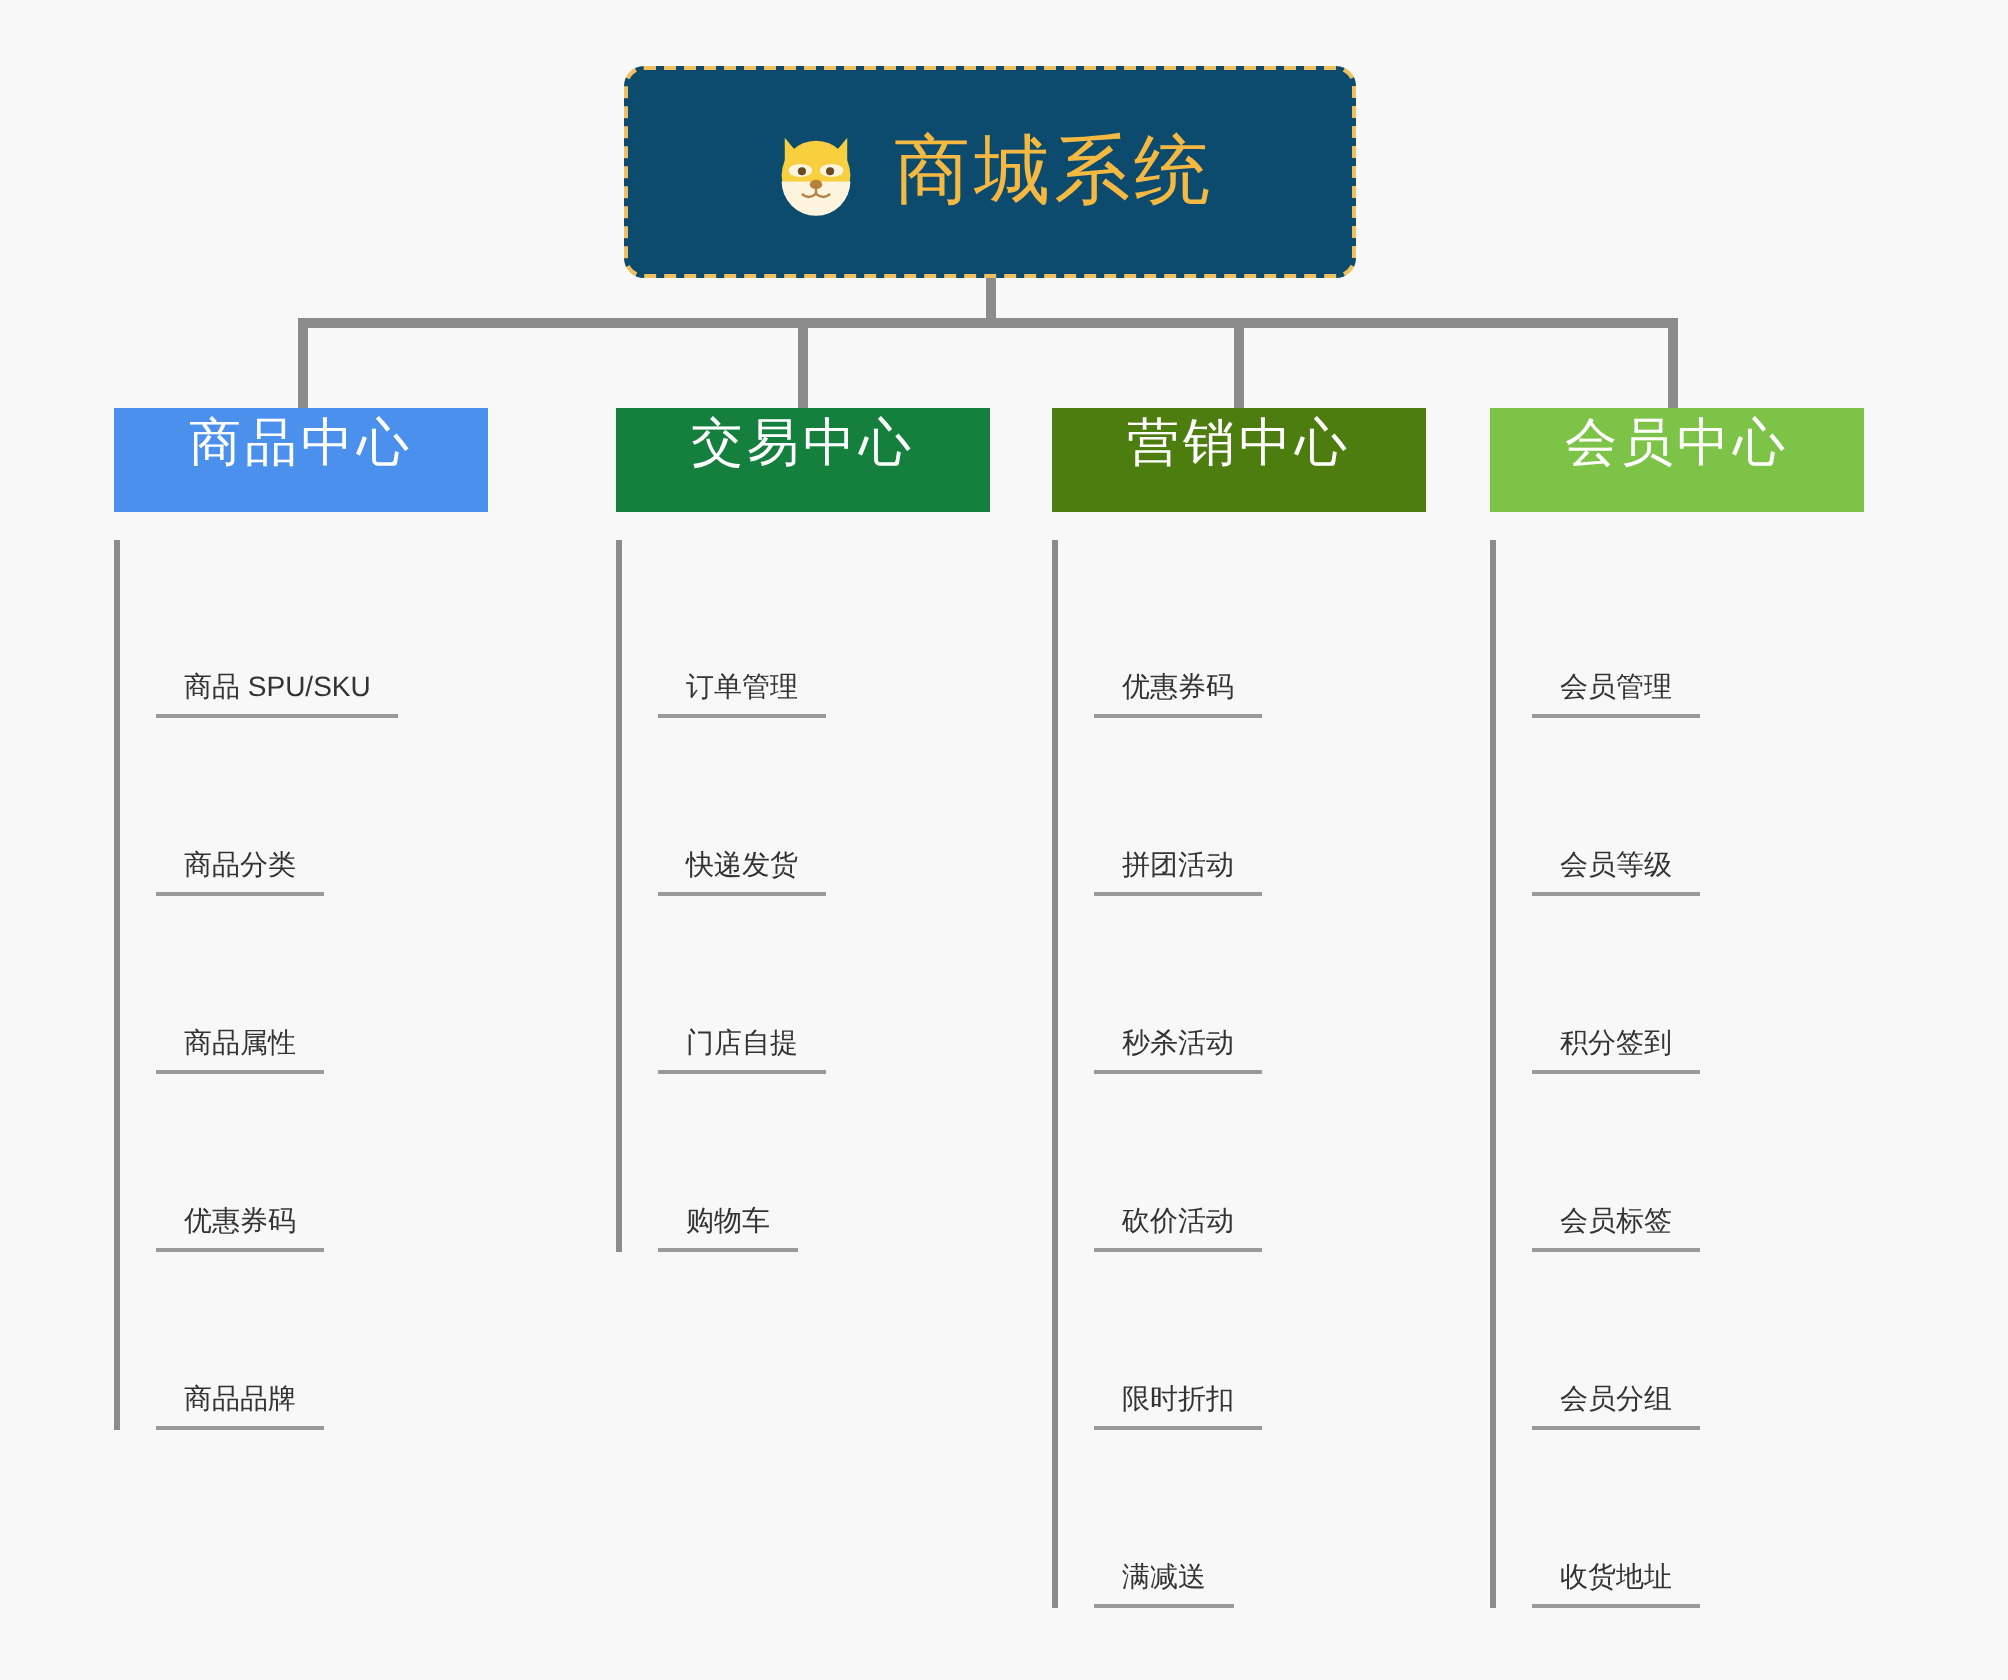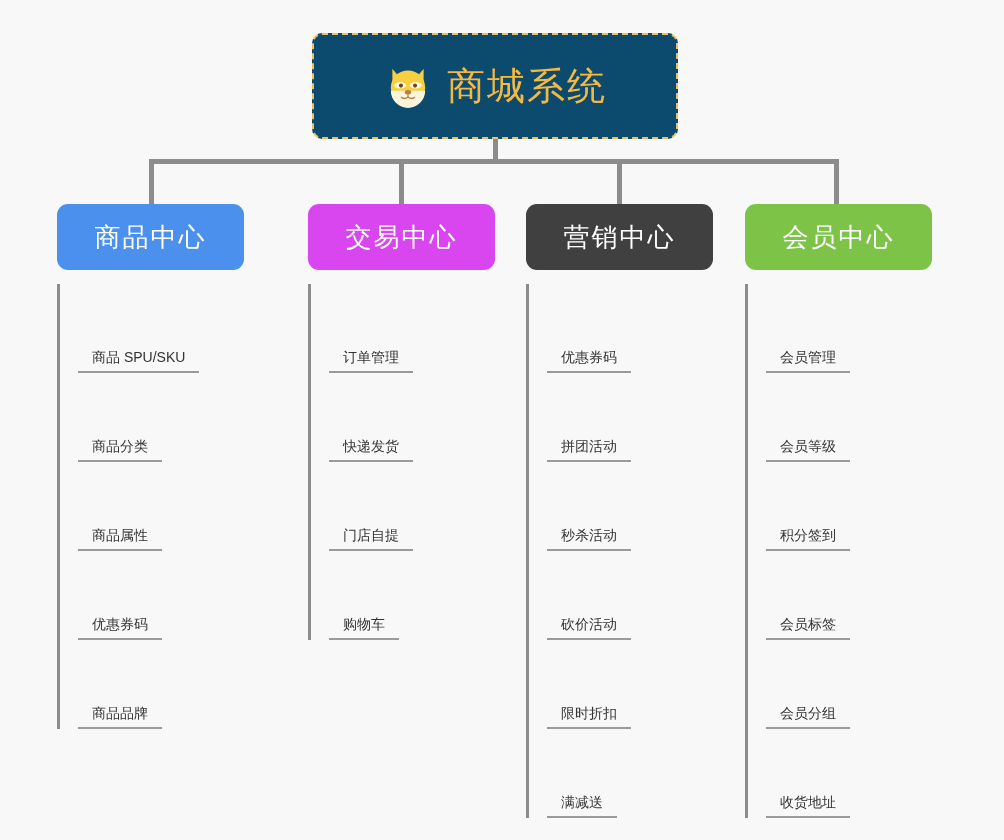--- a/index.html
+++ b/index.html
@@ -50,24 +50,23 @@
   }
   .conn-v { width: 4px; }
   .conn-h { height: 4px; }
 
   
   .column {
     position: absolute;
     top: 204px;
   }
   .cat-header {
-    height: 66px;
-    border-radius: 11px;
+    height: 52px;
+    border-radius: 0;
     display: flex;
-    align-items: center;
     justify-content: center;
     color: #ffffff;
     font-size: 26px;
     letter-spacing: 2px;
     box-sizing: border-box;
   }
   .items {
     position: relative;
     margin-top: 14px;
     padding-left: 18px;
@@ -90,22 +89,22 @@
     white-space: nowrap;
   }
 
   
   #col-0 { left: 57px;  width: 187px; }
   #col-1 { left: 308px; width: 187px; }
   #col-2 { left: 526px; width: 187px; }
   #col-3 { left: 745px; width: 187px; }
 
   #col-0 .cat-header { background: #4a90ec; }
-  #col-1 .cat-header { background: #d946ef; }
-  #col-2 .cat-header { background: #404040; }
+  #col-1 .cat-header { background: #15803d; }
+  #col-2 .cat-header { background: #4d7c0f; }
   #col-3 .cat-header { background: #7dc348; }
 </style>
 </head>
 <body>
 
 <div id="root-node">
   <span>
     <svg class="shiba" viewBox="0 0 64 64" xmlns="http://www.w3.org/2000/svg">
       <path d="M12 10 L12 30 L22 22 Z" fill="#f7cf3f"></path>
       <path d="M52 10 L52 30 L42 22 Z" fill="#f7cf3f"></path>

